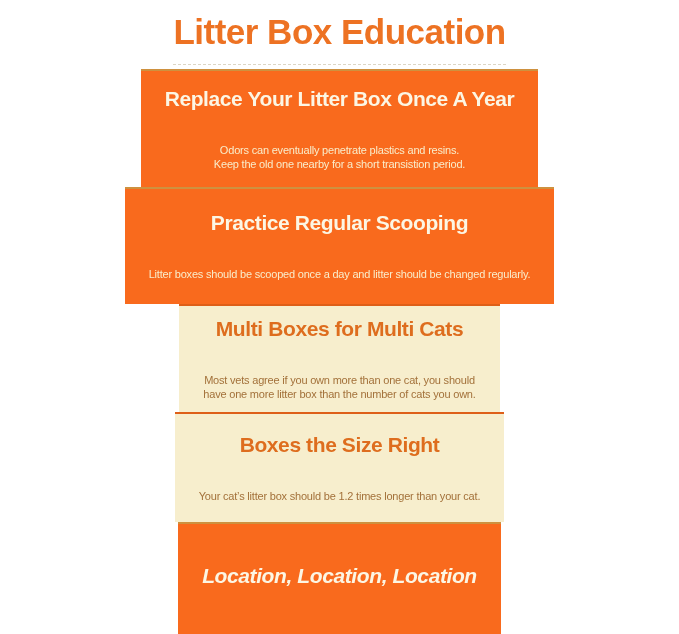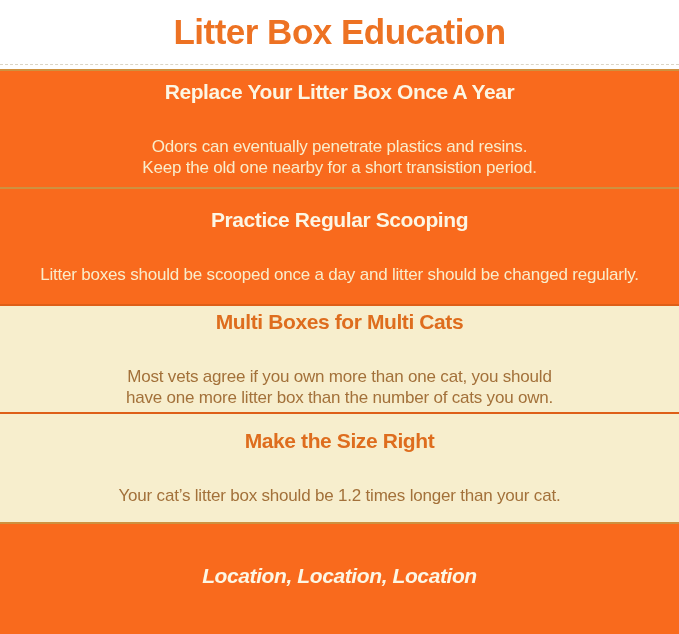--- a/index.html
+++ b/index.html
@@ -12,20 +12,21 @@
     background: #ffffff;
     font-family: "Liberation Sans", sans-serif;
     overflow: hidden;
   }
   .poster {
     width: 679px;
     height: 634px;
     display: flex;
     flex-direction: column;
     overflow: hidden;
+    align-items: center;
   }
   .header {
     height: 65px;
     flex: 0 0 65px;
     display: flex;
     align-items: center;
     justify-content: center;
     box-sizing: border-box;
     border-bottom: 1px dashed #dcd5c4;
     background: #ffffff;
@@ -54,21 +55,21 @@
   }
   .band h2 {
     margin: 0 0 6px 0;
     font-size: 21px;
     font-weight: bold;
     letter-spacing: -0.4px;
     line-height: 1.1;
   }
   .band p {
     margin: 0;
-    font-size: 17px;
+    font-size: 11px;
     line-height: 1.2;
     letter-spacing: -0.2px;
     white-space: pre-line;
   }
   .band--orange {
     background: var(--orange-band, #F96A1D);
     border-top: 2px solid var(--orange-band-edge, #CE913F);
   }
   .band--orange h2 { color: var(--heading-on-orange, #FCF6E4); }
   .band--orange p  { color: var(--body-on-orange, #F9EDCB); }
@@ -106,21 +107,21 @@
     <p>Litter boxes should be scooped once a day and litter should be changed regularly.</p>
   </section>
 
   <section class="band band--cream h108">
     <h2>Multi Boxes for Multi Cats</h2>
     <p>Most vets agree if you own more than one cat, you should
 have one more litter box than the number of cats you own.</p>
   </section>
 
   <section class="band band--cream h110">
-    <h2>Make the Size Right</h2>
+    <h2>Boxes the Size Right</h2>
     <p>Your cat’s litter box should be 1.2 times longer than your cat.</p>
   </section>
 
   <section class="band band--orange h112">
     <h2>Location, Location, Location</h2>
   </section>
 
 </div>
 
 </body></html>

